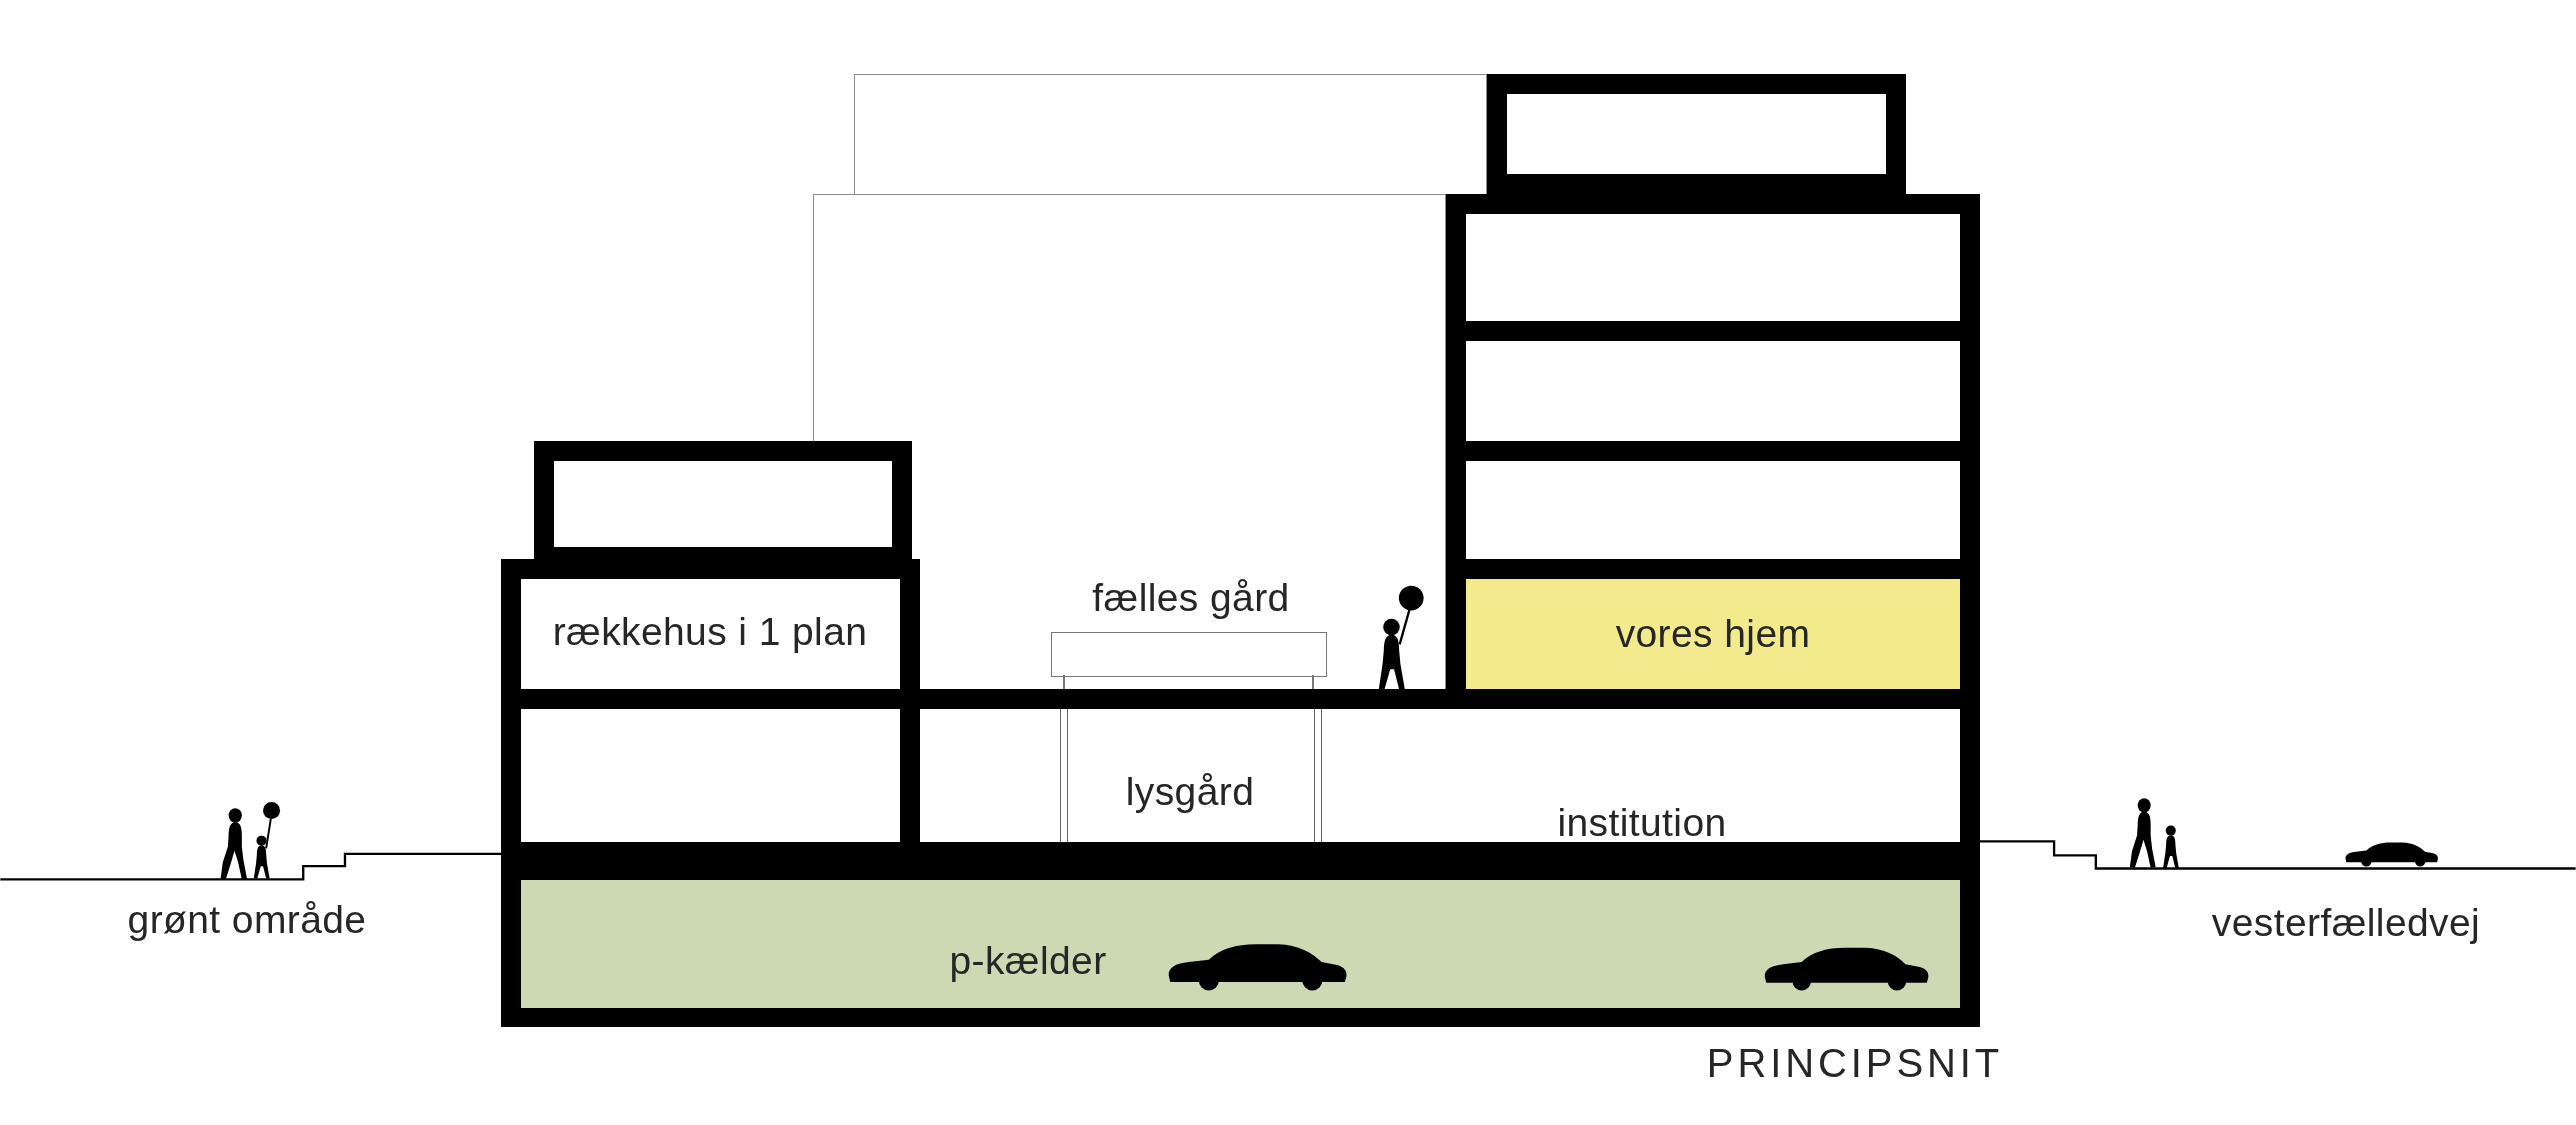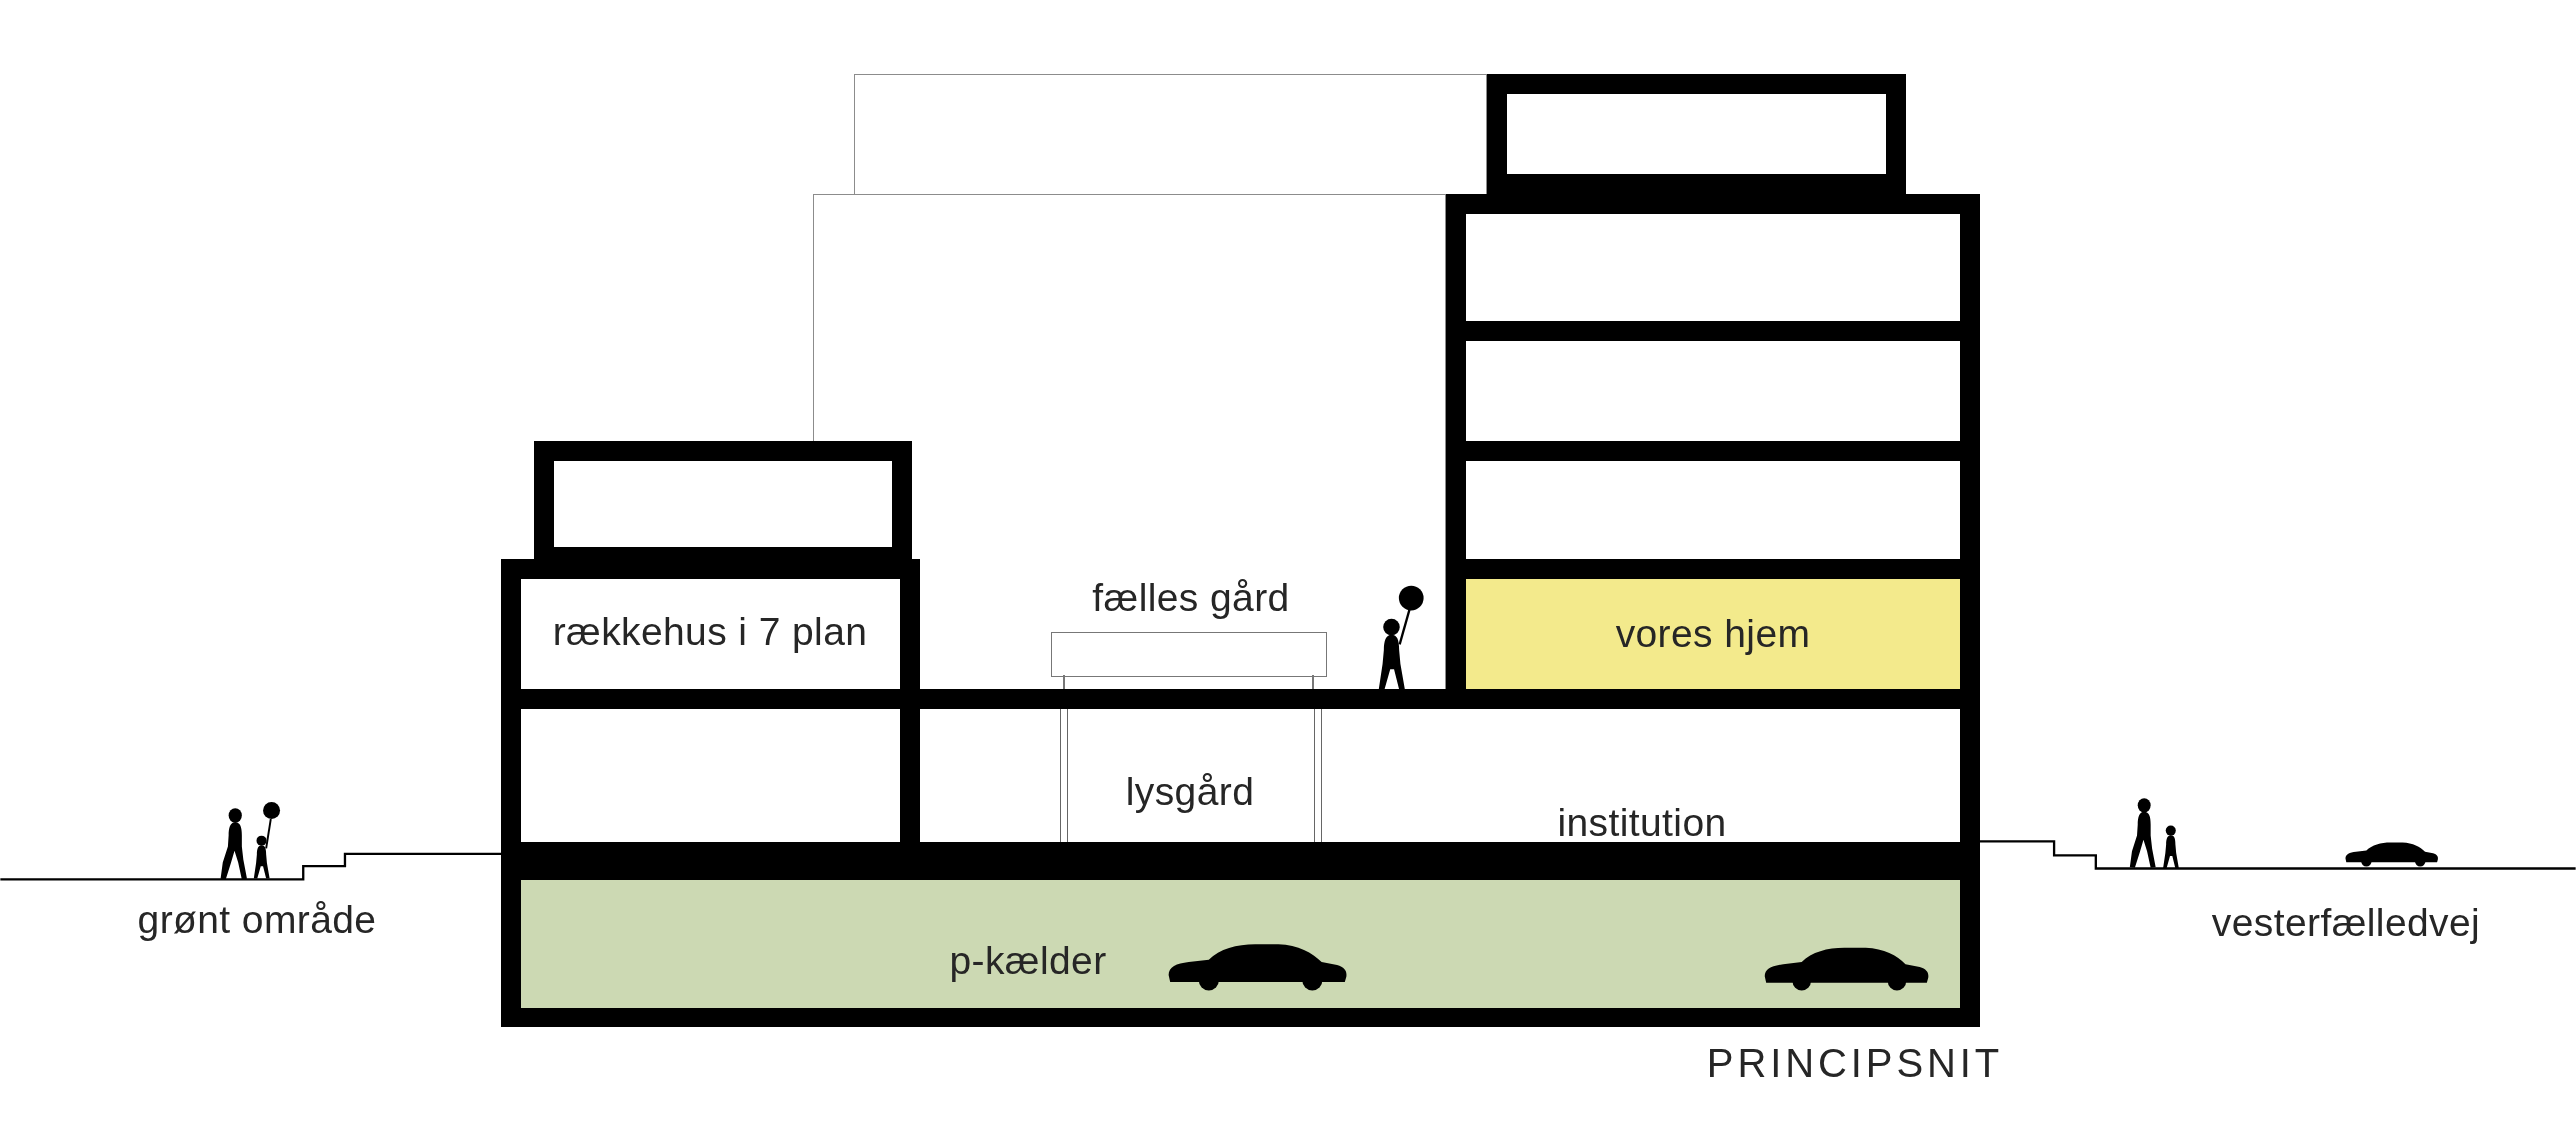--- a/index.html
+++ b/index.html
@@ -146,24 +146,24 @@
       <use href="#car" transform="translate(1506,1206)"></use>
     </g>
     <g fill="#000000">
       <use href="#car" transform="translate(2278,1212) scale(0.92)"></use>
     </g>
     <g fill="#000000">
       <use href="#car" transform="translate(3032,1082) scale(0.52)"></use>
     </g>
   </svg>
 
-  <div class="label" style="left:710px; top:609px;">rækkehus i 7 plan</div>
+  <div class="label" style="left:710px; top:609px;">rækkehus i 1 plan</div>
   <div class="label" style="left:1191px; top:563px;margin-top:12px;">fælles gård</div>
   <div class="label" style="left:1190px; top:769px;">lysgård</div>
   <div class="label" style="left:1642px; top:769px;margin-top:31px;">institution</div>
   <div class="label" style="left:1713px; top:611px;">vores hjem</div>
   <div class="label" style="left:1028px; top:938px;">p-kælder</div>
-  <div class="label" style="left:247px; top:897px;margin-left:10px;">grønt område</div>
+  <div class="label" style="left:247px; top:897px;">grønt område</div>
   <div class="label" style="left:2346px; top:900px;">vesterfælledvej</div>
   <div class="label caption" style="left:1855px; top:1040px;">PRINCIPSNIT</div>
 
 </div>
 
 
 </body></html>

